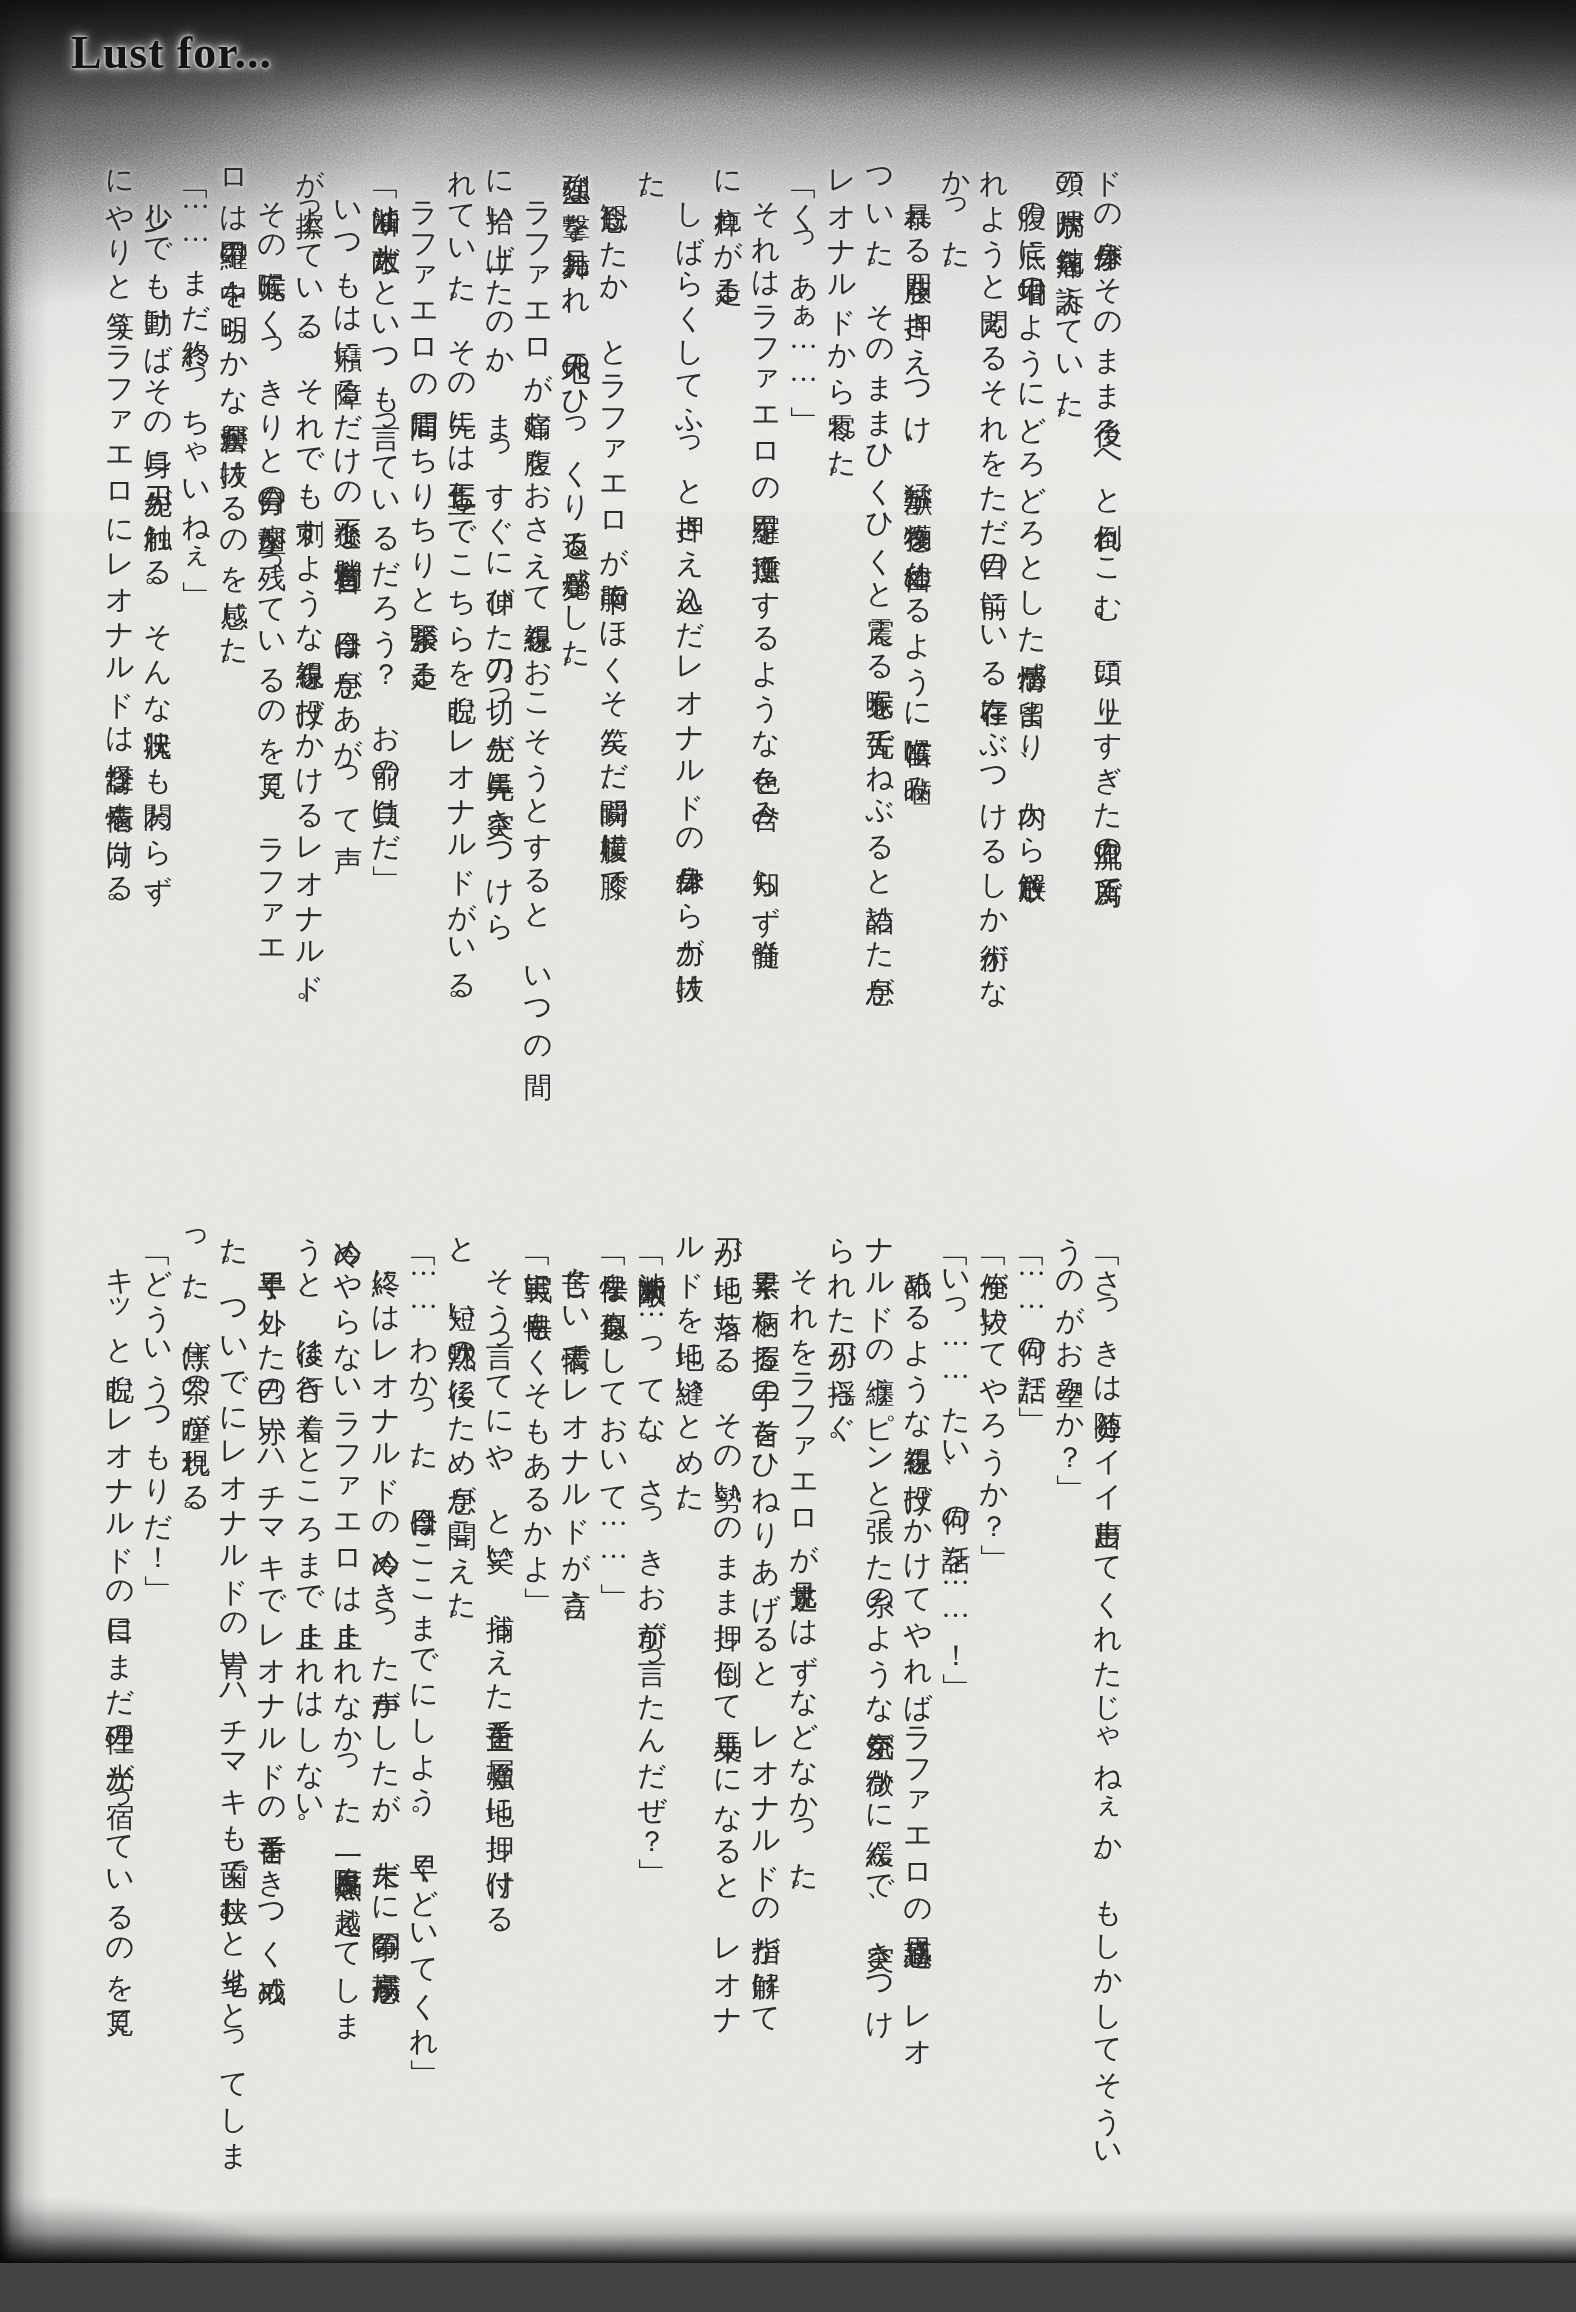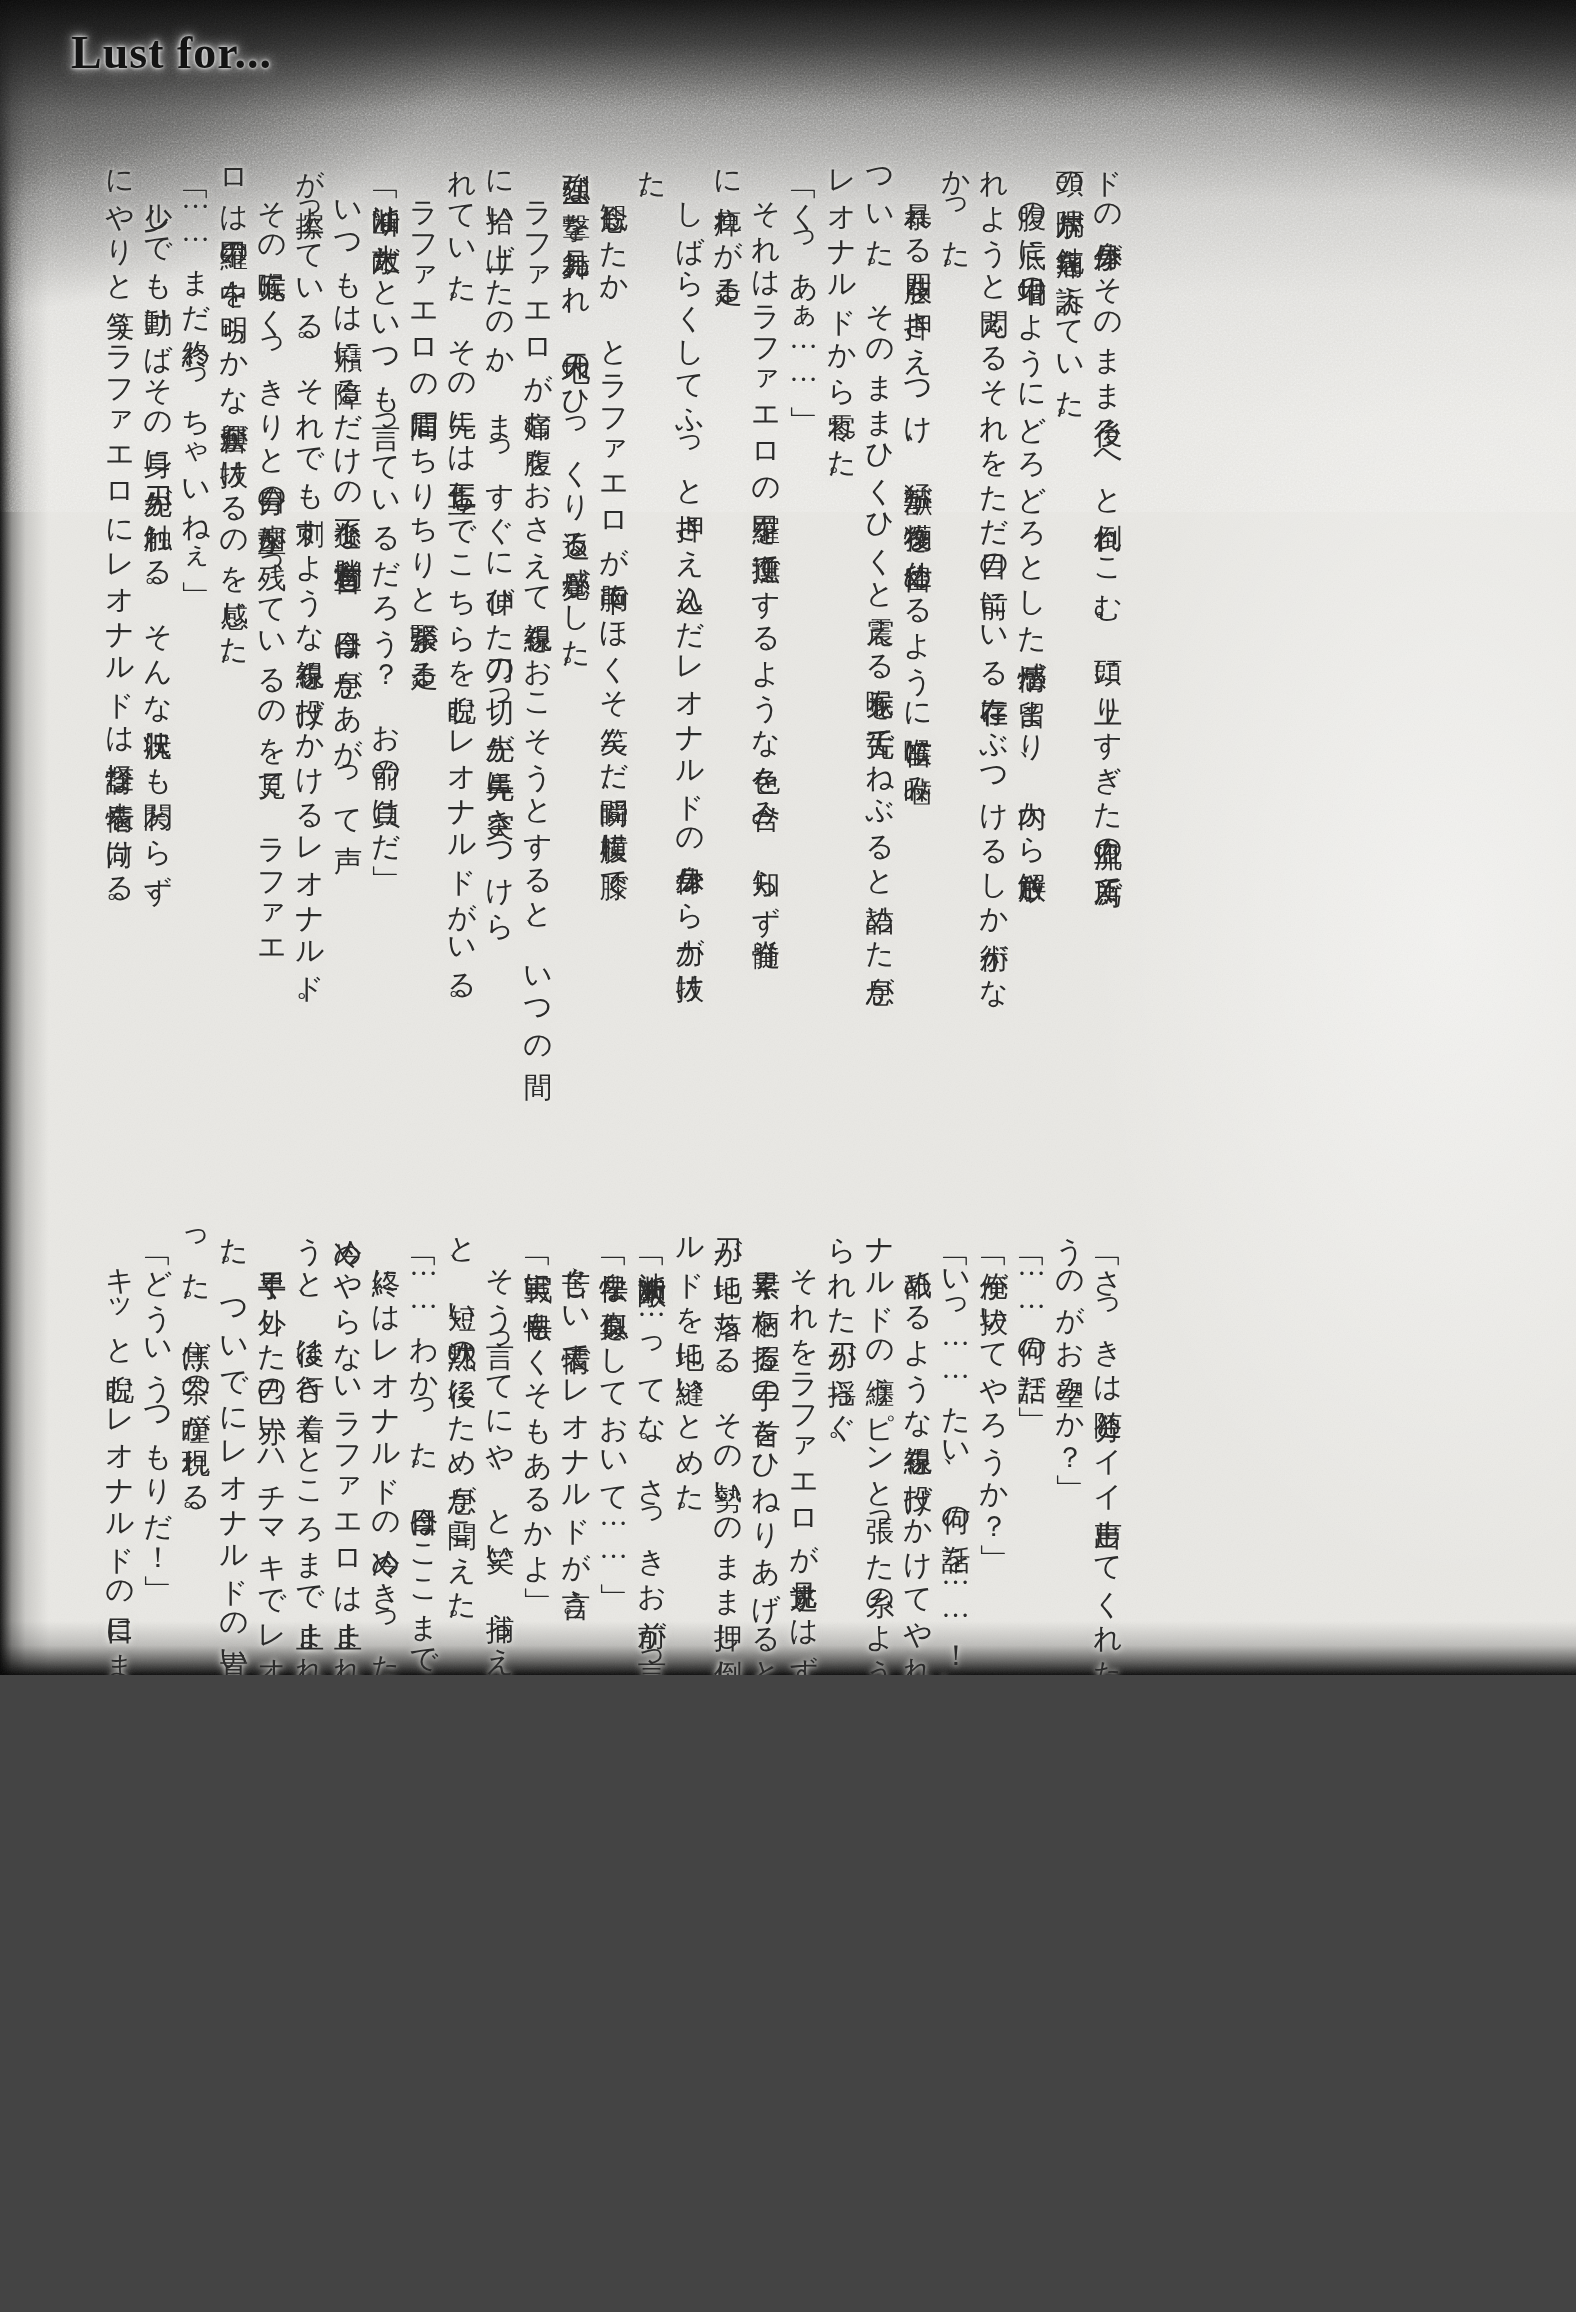--- a/index.html
+++ b/index.html
@@ -1,18 +1,18 @@
 <!DOCTYPE html>
 <html lang="ja"><head>
 <meta charset="utf-8">
 <style>
   html,body{margin:0;padding:0;background:#444;}
   .page{
     position:relative;
-    width:1576px;height:1675px;
+    width:1576px;height:2263px;
     background:#e9e8e4;
     overflow:hidden;
     font-family:"Liberation Serif","DejaVu Serif",serif;
   }
   
   .shade{
     position:absolute;inset:0;z-index:1;pointer-events:none;
     background:
       linear-gradient(180deg,
         rgba(8,8,8,.96) 0px, rgba(25,25,25,.86) 44px,

